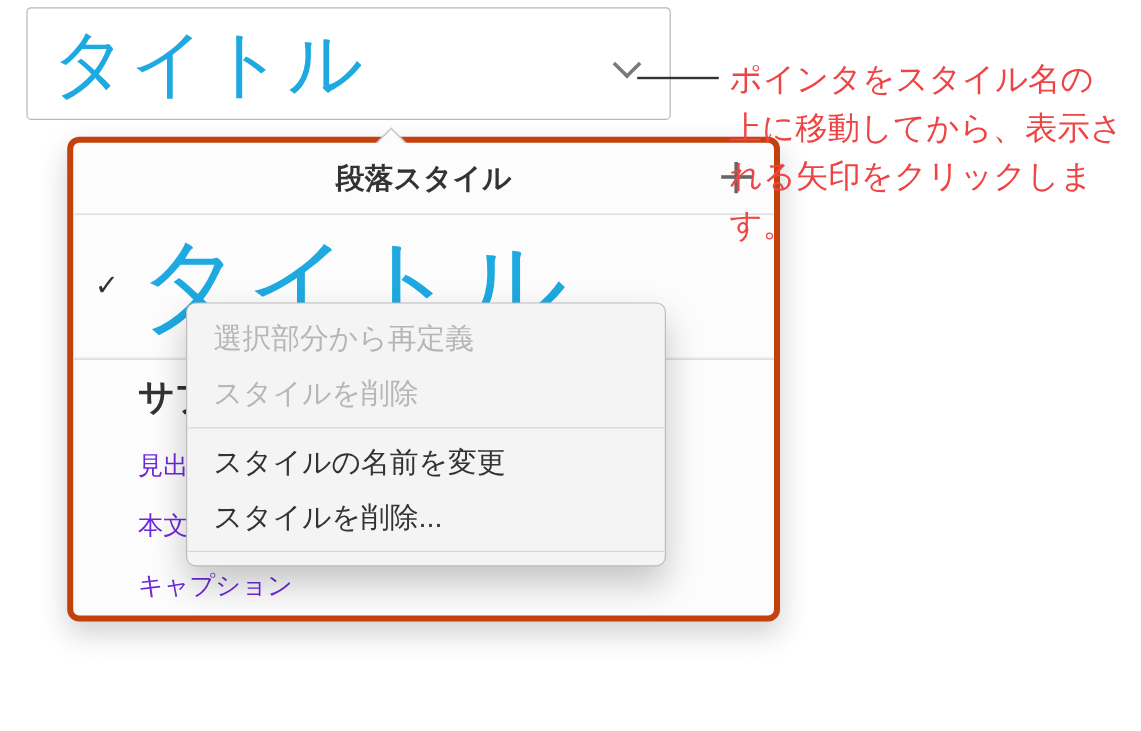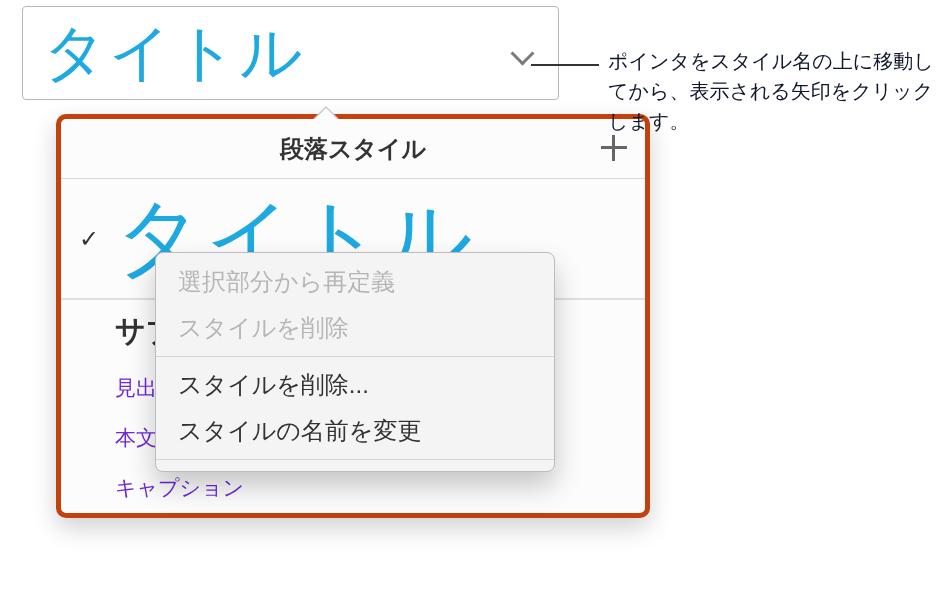--- a/index.html
+++ b/index.html
@@ -209,23 +209,23 @@
       top: 64px;
       width: 68px;
       height: 2px;
       background: #333;
     }
     .callout-text {
       position: absolute;
       left: 608px;
       top: 46px;
       width: 330px;
-      font-size: 20px;
+      font-size: 27px;
       line-height: 1.5;
-      color: #0f172a;
+      color: #ef4444;
     }
   </style>
 </head>
 <body>
 
 <div class="panel">
   <div class="title-bar">
     <span class="title-text">タイトル</span>
     <span class="chevron-down"></span>
   </div>
@@ -258,22 +258,22 @@
 
 <div class="context-menu">
   <div class="menu-item disabled">
     <span>選択部分から再定義</span>
   </div>
   <div class="menu-item disabled">
     <span>スタイルを削除</span>
   </div>
   <div class="menu-separator"></div>
   <div class="menu-item">
+    <span>スタイルの名前を変更</span>
+  </div>
+  <div class="menu-item">
     <span>スタイルを削除...</span>
-  </div>
-  <div class="menu-item">
-    <span>スタイルの名前を変更</span>
   </div>
   <div class="menu-separator"></div>
 </div>
 
 <div class="callout-line"></div>
 <div class="callout-text">ポインタをスタイル名の上に移動してから、表示される矢印をクリックします。</div>
 
 </body></html>

